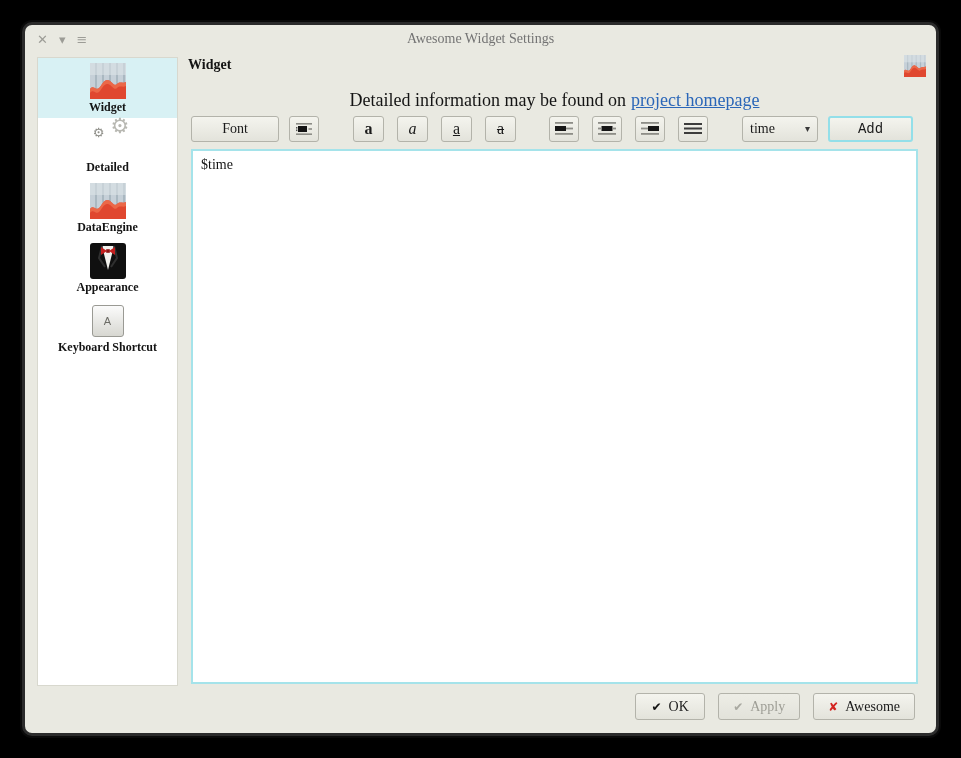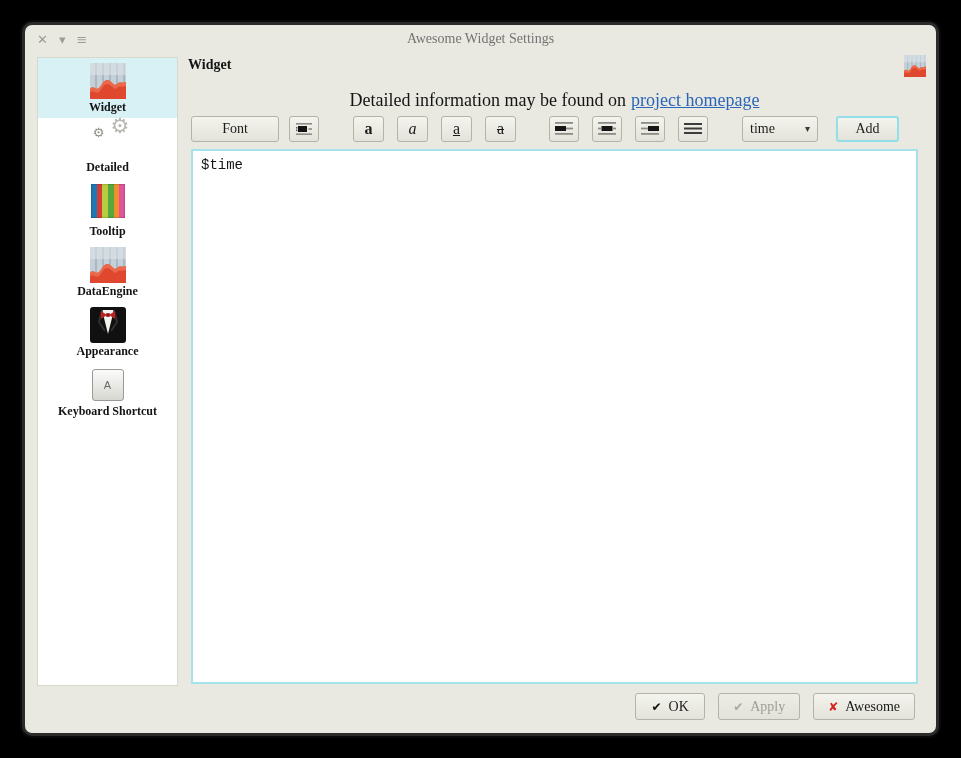--- a/index.html
+++ b/index.html
@@ -64,25 +64,25 @@
   .i span { font-style:italic; }
   .u span { text-decoration:underline; }
   .s span { text-decoration:line-through; }
   .g10 { margin-left:10px; } .g13 { margin-left:13px; } .g34 { margin-left:34px; } .g33 { margin-left:33px; }
 
   .dropdown { width:76px; height:26px; margin-left:34px; border:1px solid #b3b3aa; border-radius:3px;
               background:linear-gradient(#f4f4ee,#e3e3db); cursor:pointer;
               display:flex; align-items:center; padding:0 7px; font-size:14px; color:#1a1a1a; }
   .dropdown .dd-val { flex:1; text-align:left; }
   .dropdown .dd-arrow { font-size:10px; color:#3a3a3a; font-family:"DejaVu Sans", sans-serif; }
-  .add-btn { width:63px; margin-left:18px; border:2px solid #93dfe9; }
+  .add-btn { width:85px; margin-left:10px; border:2px solid #93dfe9;font-family:Liberation Mono, monospace; }
 
   textarea.editor { display:block; margin-top:7px; width:727px; height:535px;
                     border:2px solid #a5e3ea; background:#fff; resize:none; outline:none;
-                    font-family:Liberation Mono, monospace; font-size:14px; color:#141414;
+                    font-family:Liberation Serif, serif; font-size:14px; color:#141414;
                     padding:6px 8px; }
 
   
   .footer { position:absolute; right:21px; bottom:13px; display:flex; gap:13px; }
   .fbtn { height:27px; min-width:70px; padding:0 14px; border:1px solid #b3b3aa; border-radius:3px;
           background:linear-gradient(#f4f4ee,#e3e3db); cursor:pointer;
           display:flex; align-items:center; justify-content:center; gap:7px;
           font-family:"Liberation Serif", serif; font-size:14px; color:#1a1a1a; }
   .fbtn .glyph { font-family:"DejaVu Sans", sans-serif; font-size:12px; line-height:1; }
   .ok-glyph { color:#111; }
@@ -138,24 +138,20 @@
       <span class="side-label">Widget</span>
     </div>
 
     <div class="side-item">
       <span class="icon-box">
         <span class="gears"><span class="gear-lg">⚙</span><span class="gear-sm">⚙</span></span>
       </span>
       <span class="side-label">Detailed</span>
     </div>
 
-    <div class="side-item">
-      <span class="icon-box"><span class="stripes" style="display:block"></span></span>
-      <span class="side-label">Tooltip</span>
-    </div>
 
     <div class="side-item">
       <svg class="side-icon" viewBox="0 0 36 36">
           <use href="#chartico"></use>
         </svg>
       <span class="side-label">DataEngine</span>
     </div>
 
     <div class="side-item">
       <svg class="side-icon" viewBox="0 0 36 36">

